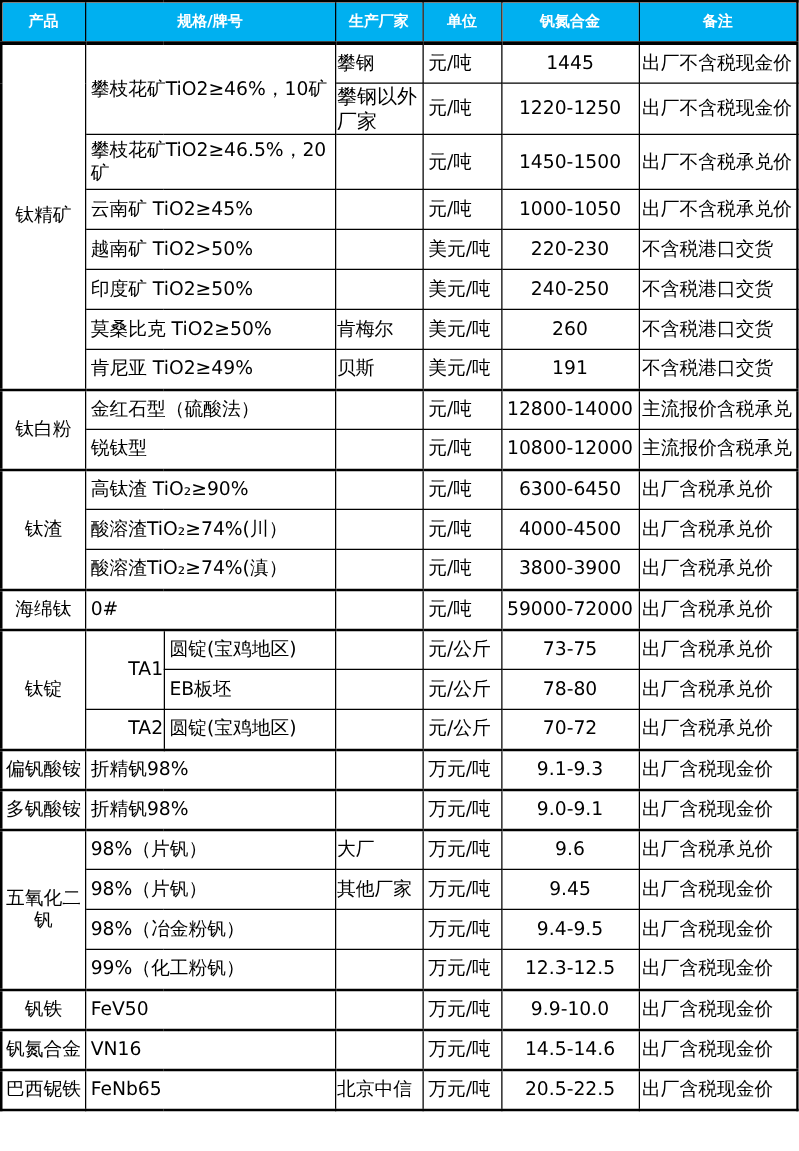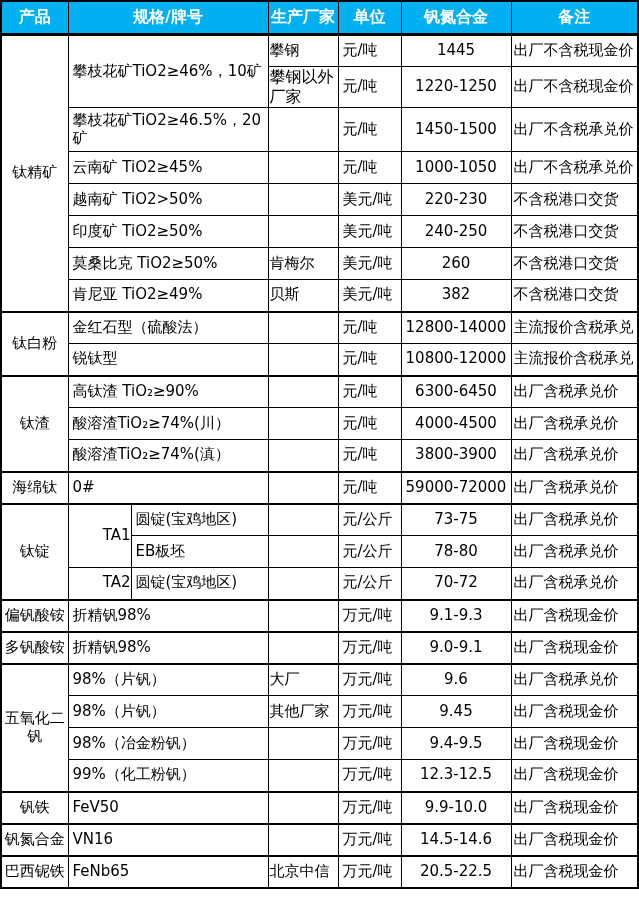--- a/index.html
+++ b/index.html
@@ -6,21 +6,21 @@
   body {
     width:639px; height:921px; background:#ffffff;
     font-family:"DejaVu Sans", sans-serif; color:#000;
   }
   table.price-table {
     border-collapse:collapse; table-layout:fixed;
     width:637px; margin:0; border:2px solid #000;
   }
   th, td { border:1px solid #000; overflow:hidden; vertical-align:middle; }
   thead th {
-    background:#00B0F0; color:#ffffff; font-size:16px; font-weight:bold;
+    background:#00B0F0; color:#ffffff; font-size:12px; font-weight:bold;
     height:31px; border-bottom:3px solid #000; text-align:center; padding:0;
   }
   td { font-size:15px; line-height:1.18; padding:0; }
   tbody tr { height:32px; }
   tr.h38 { height:38px; }
   tr.h44 { height:44px; }
   tr.gs td { border-top:2px solid #000; }
   td.product { text-align:center; padding:0 1px; }
   td.spec  { text-align:left; padding:1px 2px 1px 4px; }
   td.grade { text-align:right; padding-left:15px; }
@@ -101,21 +101,21 @@
       <td class="spec" colspan="2">莫桑比克 TiO2≥50%</td>
       <td class="maker">肯梅尔</td>
       <td class="unit">美元/吨</td>
       <td class="price">260</td>
       <td class="note">不含税港口交货</td>
     </tr>
     <tr>
       <td class="spec" colspan="2">肯尼亚 TiO2≥49%</td>
       <td class="maker">贝斯</td>
       <td class="unit">美元/吨</td>
-      <td class="price">382</td>
+      <td class="price">191</td>
       <td class="note">不含税港口交货</td>
     </tr>
     <tr class="gs">
       <td class="product" rowspan="2">钛白粉</td>
       <td class="spec" colspan="2">金红石型（硫酸法）</td>
       <td class="maker"></td>
       <td class="unit">元/吨</td>
       <td class="price">12800-14000</td>
       <td class="note">主流报价含税承兑</td>
     </tr>

